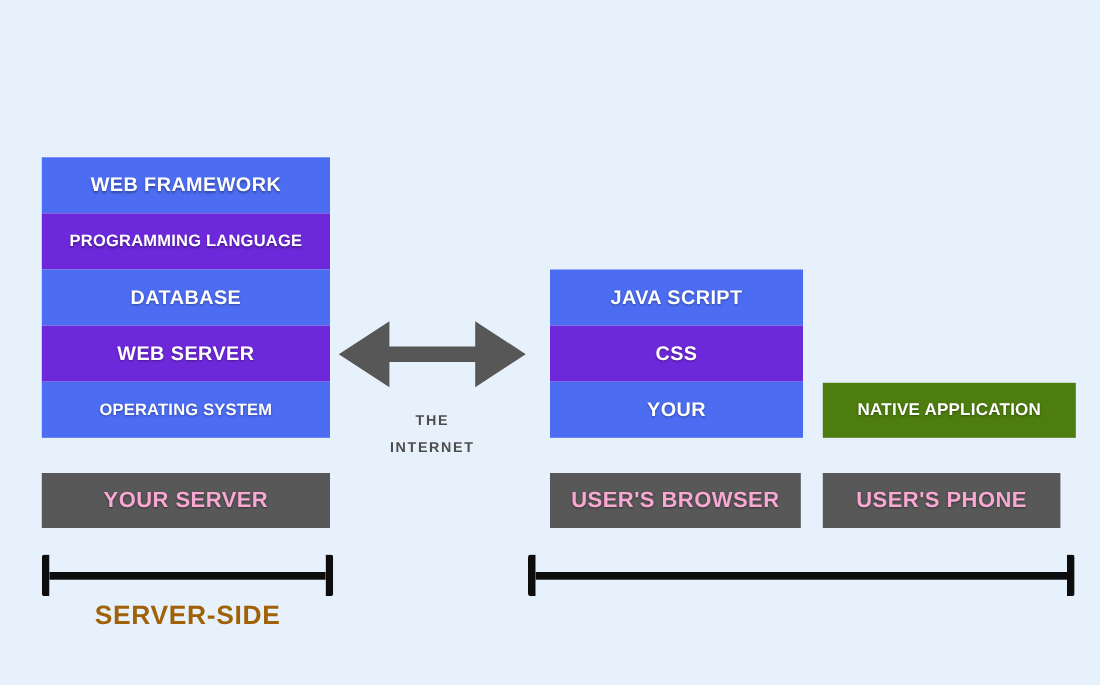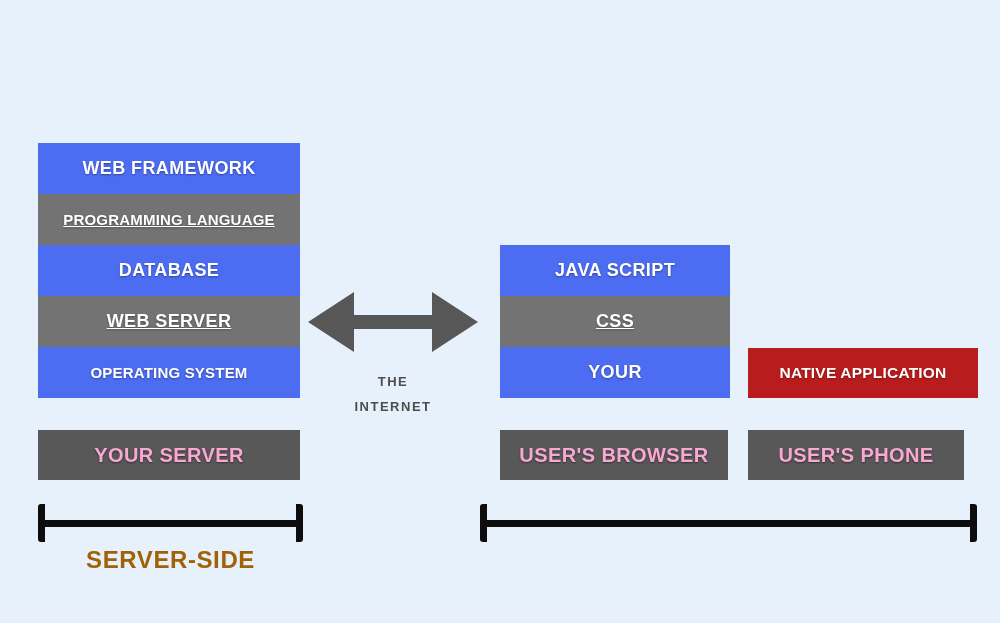--- a/index.html
+++ b/index.html
@@ -30,27 +30,27 @@
     align-items: center;
     justify-content: center;
     color: #ffffff;
     font-weight: bold;
     font-size: 18px;
     letter-spacing: 0.4px;
     text-shadow: 0 1px 2px rgba(0,0,0,0.35);
     white-space: nowrap;
   }
   .band.medium { background: #4c6cf2; }
-  .band.dark   { background: #737373; text-decoration: underline; }
+  .band.dark   { background: #6d28d9; }
   .band.small  { font-size: 15px; letter-spacing: 0.2px; }
 
   
   .blue-box {
     position: absolute;
-    background: #b91c1c;
+    background: #4d7c0f;
     color: #ffffff;
     font-weight: bold;
     display: flex;
     align-items: center;
     justify-content: center;
     text-shadow: 0 1px 2px rgba(0,0,0,0.35);
     white-space: nowrap;
   }
   .native-app {
     left: 748px; top: 348px;

